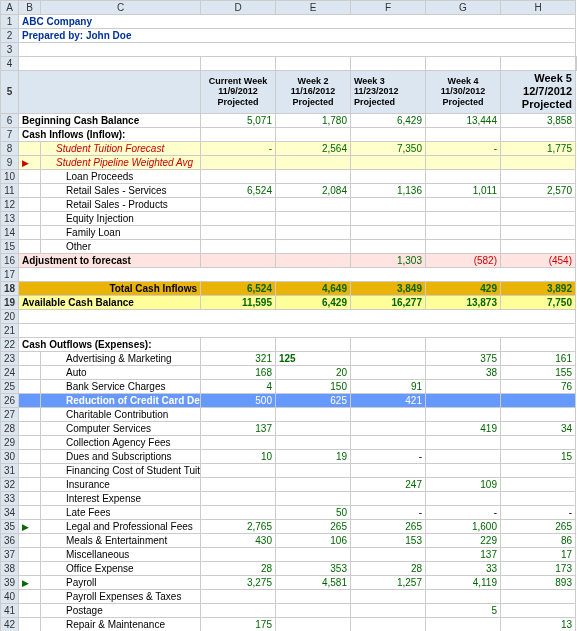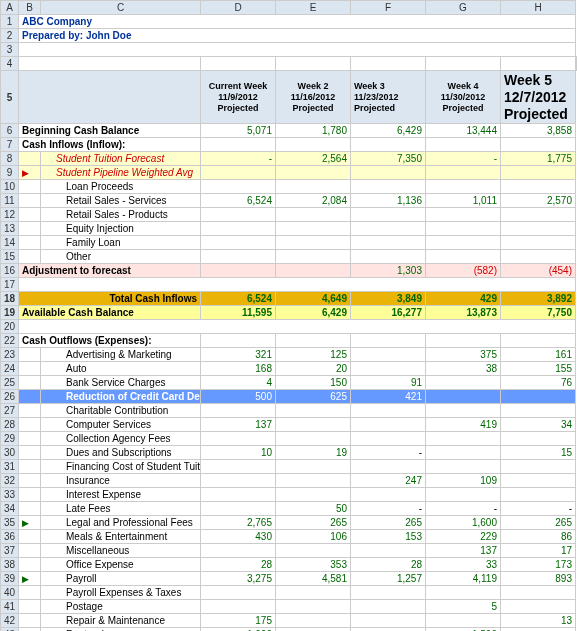--- a/index.html
+++ b/index.html
@@ -98,21 +98,21 @@
         <td></td>
       </tr>
 
       <tr style="background:#dce6f1; font-weight:bold; font-size:9px; text-align:center;">
         <td class="row-number">5</td>
         <td colspan="2"></td>
         <td style="text-align:center; font-size:9px; line-height:1.2;">Current Week<br>11/9/2012<br>Projected</td>
         <td style="text-align:center; font-size:9px; line-height:1.2;">Week 2<br>11/16/2012<br>Projected</td>
         <td style="text-align:left; font-size:9px; line-height:1.2;">Week 3<br>11/23/2012<br>Projected</td>
         <td style="text-align:center; font-size:9px; line-height:1.2;">Week 4<br>11/30/2012<br>Projected</td>
-        <td style="text-align:left; font-size:14px; line-height:1.2;">Week 5<br>12/7/2012<br>Projected</td>
+        <td style="text-align:right; font-size:11px; line-height:1.2;">Week 5<br>12/7/2012<br>Projected</td>
       </tr>
 
       <tr>
         <td class="row-number">6</td>
         <td colspan="2" class="black-bold">Beginning Cash Balance</td>
         <td class="green-text" style="text-align:right;">5,071</td>
         <td class="green-text" style="text-align:right;">1,780</td>
         <td class="green-text" style="text-align:right;">6,429</td>
         <td class="green-text" style="text-align:right;">13,444</td>
         <td class="green-text" style="text-align:right;">3,858</td>
@@ -249,37 +249,41 @@
         <td class="green-text" style="text-align:right;">16,277</td>
         <td class="green-text" style="text-align:right;">13,873</td>
         <td class="green-text" style="text-align:right;">7,750</td>
       </tr>
 
       <tr>
         <td class="row-number">20</td>
         <td colspan="7"></td>
       </tr>
 
+      <tr>
+        <td class="row-number">21</td>
+        <td colspan="7"></td>
+      </tr>
 
       <tr>
         <td class="row-number">22</td>
         <td colspan="2" class="black-bold">Cash Outflows (Expenses):</td>
         <td></td>
         <td></td>
         <td></td>
         <td></td>
         <td></td>
       </tr>
 
       <tr>
         <td class="row-number">23</td>
         <td></td>
         <td class="indent2">Advertising &amp; Marketing</td>
         <td class="green-text" style="text-align:right;">321</td>
-        <td class="green-text" style="text-align:right;">125</td>
+        <td class="green-text" style="text-align:left;font-weight:bold;">125</td>
         <td style="text-align:right;"></td>
         <td class="green-text" style="text-align:right;">375</td>
         <td class="green-text" style="text-align:right;">161</td>
       </tr>
 
       <tr>
         <td class="row-number">24</td>
         <td></td>
         <td class="indent2">Auto</td>
         <td class="green-text" style="text-align:right;">168</td>

